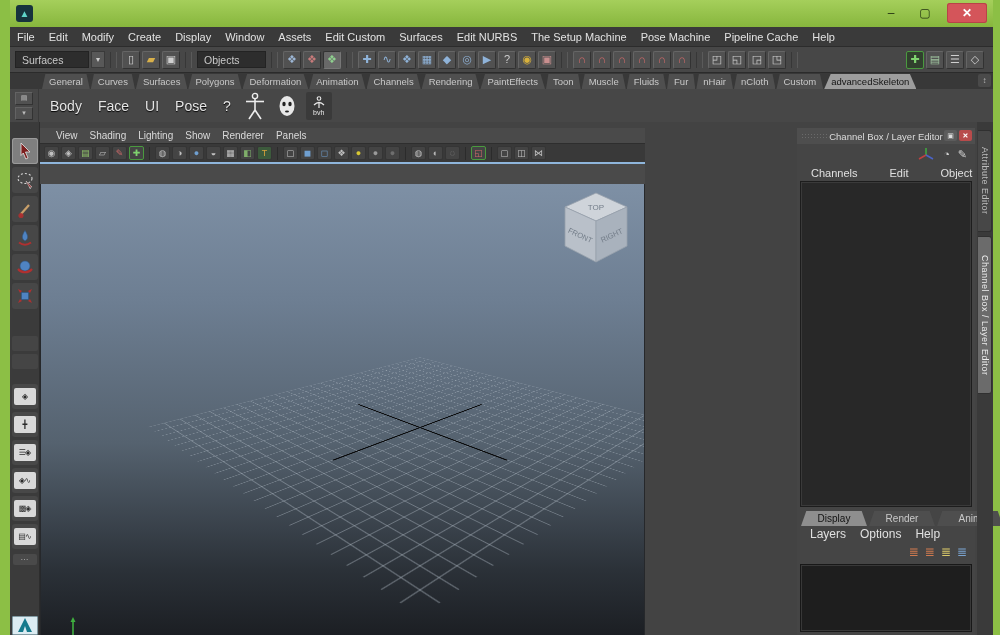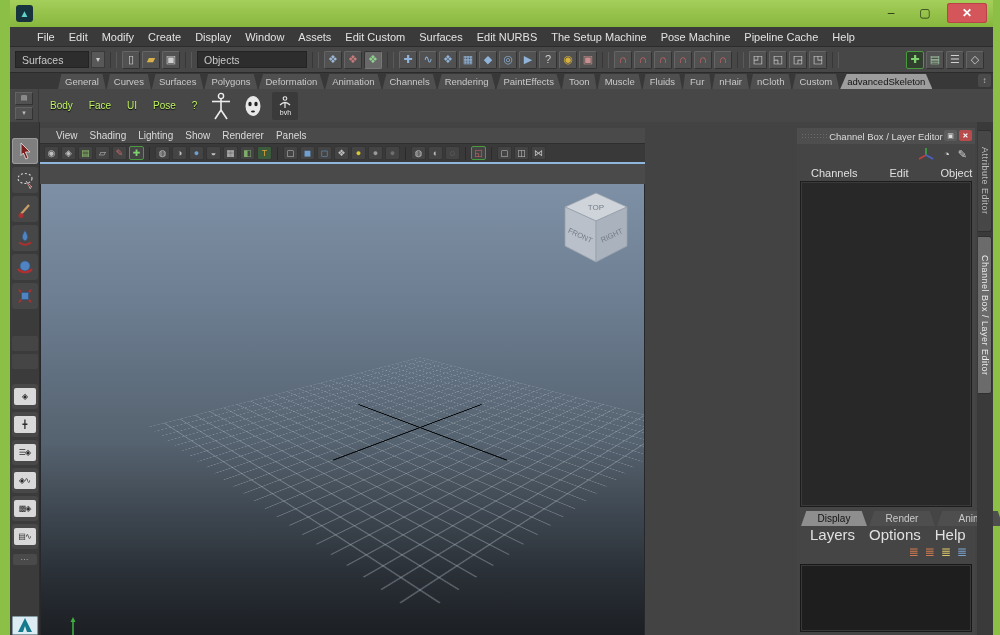--- a/index.html
+++ b/index.html
@@ -14,54 +14,54 @@
   .applogo{position:absolute;left:6px;top:5px;width:17px;height:17px;border-radius:3px;
            background:#17333d;display:flex;align-items:center;justify-content:center;
            color:#5fd3c9;font-size:10px;}
   .winbtn{position:absolute;top:6px;font-size:12px;color:#233312;width:20px;text-align:center;cursor:default;}
   .btn-close{position:absolute;top:3px;right:6px;width:40px;height:20px;background:#d4555a;
              border-radius:3px;color:#fff;font-size:12px;font-weight:bold;display:flex;
              align-items:center;justify-content:center;box-shadow:inset 0 0 0 1px #b84348;}
 
   
   .menubar{position:absolute;left:0;top:27px;right:0;height:19px;background:#3a3a3a;
-           border-bottom:1px solid #2c2c2c;display:flex;align-items:center;padding-left:20px;}
+           border-bottom:1px solid #2c2c2c;display:flex;align-items:center;padding-left:0;}
   .menubar span{font-size:11px;color:#e2e2e2;padding:0 7px;}
 
   
   .statusline{position:absolute;left:0;top:47px;right:0;height:25px;background:#474747;
               border-bottom:1px solid #2b2b2b;display:flex;align-items:center;gap:2px;padding:0 5px;}
   .sep{width:5px;height:16px;border-left:1px solid #373737;border-right:1px solid #5a5a5a;margin:0 3px;}
   .chip{width:18px;height:18px;background:#515151;border:1px solid #656565;border-bottom-color:#323232;
         border-right-color:#323232;border-radius:2px;display:flex;align-items:center;justify-content:center;
         font-size:11px;color:#cfcfcf;box-sizing:border-box;line-height:1;}
   .chip.pressed{background:#686868;border-color:#333;border-bottom-color:#777;border-right-color:#777;}
   .box{height:17px;background:#2d2d2d;border:1px solid #232323;color:#c9c9c9;font-size:10.5px;
        display:flex;align-items:center;padding:0 6px;box-sizing:border-box;}
   .dropbtn{width:14px;height:17px;background:#585858;border:1px solid #3a3a3a;color:#ccc;font-size:8px;
            display:flex;align-items:center;justify-content:center;box-sizing:border-box;}
 
   
   .stabs{position:absolute;left:0;top:73px;right:0;height:16px;background:#383838;display:flex;
-         align-items:flex-end;padding-left:48px;box-sizing:border-box;}
+         align-items:flex-end;padding-left:32px;box-sizing:border-box;}
   .stab{height:15px;padding:0 7px;font-size:9.5px;color:#c9c9c9;background:#4f4f4f;display:flex;
         align-items:center;clip-path:polygon(7% 0,93% 0,100% 100%,0 100%);margin-right:1px;white-space:nowrap;}
   .stab.active{background:#9d9d9d;color:#141414;}
   .shelfscroll{position:absolute;right:2px;top:1px;width:13px;height:13px;font-size:8px;color:#bbb;
         background:#4a4a4a;display:flex;align-items:center;justify-content:center;border-radius:2px;}
 
   
   .shelf{position:absolute;left:0;top:89px;right:0;height:33px;background:#474747;
          border-bottom:1px solid #2e2e2e;display:flex;align-items:center;}
   .shelfside{width:28px;height:100%;display:flex;flex-direction:column;align-items:center;
              justify-content:center;gap:2px;border-right:1px solid #3a3a3a;}
   .mini{width:16px;height:11px;background:#515151;border:1px solid #636363;border-bottom-color:#333;
         border-right-color:#333;font-size:7px;color:#bbb;display:flex;align-items:center;justify-content:center;}
   .shelfitems{display:flex;align-items:center;gap:6px;padding-left:6px;}
-  .shelftext{font-size:10px;color:#bef264;text-shadow:0 1px 1px #000;padding:0 5px;}
+  .shelftext{font-size:14px;color:#e5e5e5;text-shadow:0 1px 1px #000;padding:0 5px;}
   .shelficon{width:26px;height:28px;display:flex;align-items:center;justify-content:center;}
 
   
   .main{position:absolute;left:0;top:122px;right:0;bottom:0;background:#434343;}
 
   
   .toolbox{position:absolute;left:0;top:0;width:30px;bottom:0;background:#3b3b3b;
            border-right:1px solid #2d2d2d;display:flex;flex-direction:column;align-items:center;padding-top:16px;box-sizing:border-box;}
   .tool{width:26px;height:26px;background:#474747;border-radius:3px;margin-bottom:3px;display:flex;
         align-items:center;justify-content:center;}
@@ -108,21 +108,21 @@
   .cbicons{height:20px;display:flex;align-items:center;justify-content:flex-end;gap:8px;padding-right:8px;}
   .cbicons .g{font-size:11px;color:#cfcfcf;line-height:1;}
   .cbmenus{height:17px;display:flex;align-items:center;padding-left:8px;gap:20px;}
   .cbmenus span{font-size:11px;color:#e0e0e0;padding:0 6px;}
   .cbbody{margin:0 3px;height:324px;background:#282828;border:1px solid #1d1d1d;box-shadow:inset 0 0 0 1px #3a3a3a;}
   .ltabs{height:17px;display:flex;align-items:flex-end;padding-left:4px;margin-top:2px;}
   .ltab{height:15px;min-width:50px;padding:0 8px;font-size:10px;color:#c9c9c9;background:#4e4e4e;display:flex;
         align-items:center;justify-content:center;clip-path:polygon(8% 0,92% 0,100% 100%,0 100%);margin-right:2px;}
   .ltab.active{background:#8e8e8e;color:#121212;}
   .lmenus{height:16px;display:flex;align-items:center;padding-left:6px;}
-  .lmenus span{font-size:15px;color:#e0e0e0;padding:0 7px;}
+  .lmenus span{font-size:12px;color:#e0e0e0;padding:0 7px;}
   .licons{height:20px;display:flex;align-items:center;justify-content:flex-end;gap:6px;padding-right:8px;}
   .llist{margin:2px 3px 3px 3px;flex:1;background:#1e1e1e;border:1px solid #181818;box-shadow:inset 0 0 0 1px #383838;}
 
   
   .sidestrip{position:absolute;left:967px;top:0;width:16px;bottom:0;background:#3a3a3a;}
   .vtab{position:absolute;left:1px;width:14px;writing-mode:vertical-rl;font-size:9px;color:#bdbdbd;
         background:#474747;border:1px solid #303030;border-left:none;border-radius:0 3px 3px 0;
         display:flex;align-items:center;justify-content:center;box-sizing:border-box;letter-spacing:.5px;}
   .vtab.active{background:#6b6b6b;color:#ececec;}
 </style>
@@ -159,21 +159,21 @@
   </div>
 
   <div class="statusline">
     <div class="box" style="width:74px;">Surfaces</div>
     <div class="dropbtn">▾</div>
     <div class="sep"></div>
     <div class="chip">▯</div>
     <div class="chip" style="color:#d8b04a;">▰</div>
     <div class="chip">▣</div>
     <div class="sep"></div>
-    <div class="box" style="width:110px;">Objects</div>
+    <div class="box" style="width:69px;">Objects</div>
     <div class="sep"></div>
     <div class="chip" style="color:#9db7d6;">❖</div>
     <div class="chip" style="color:#c97b7b;">❖</div>
     <div class="chip pressed" style="color:#8fd18f;">❖</div>
     <div class="sep"></div>
     <div class="chip" style="color:#8fb3d9;">✚</div>
     <div class="chip" style="color:#8fb3d9;">∿</div>
     <div class="chip" style="color:#8fb3d9;">❖</div>
     <div class="chip" style="color:#8fb3d9;">▦</div>
     <div class="chip" style="color:#8fb3d9;">◆</div>

